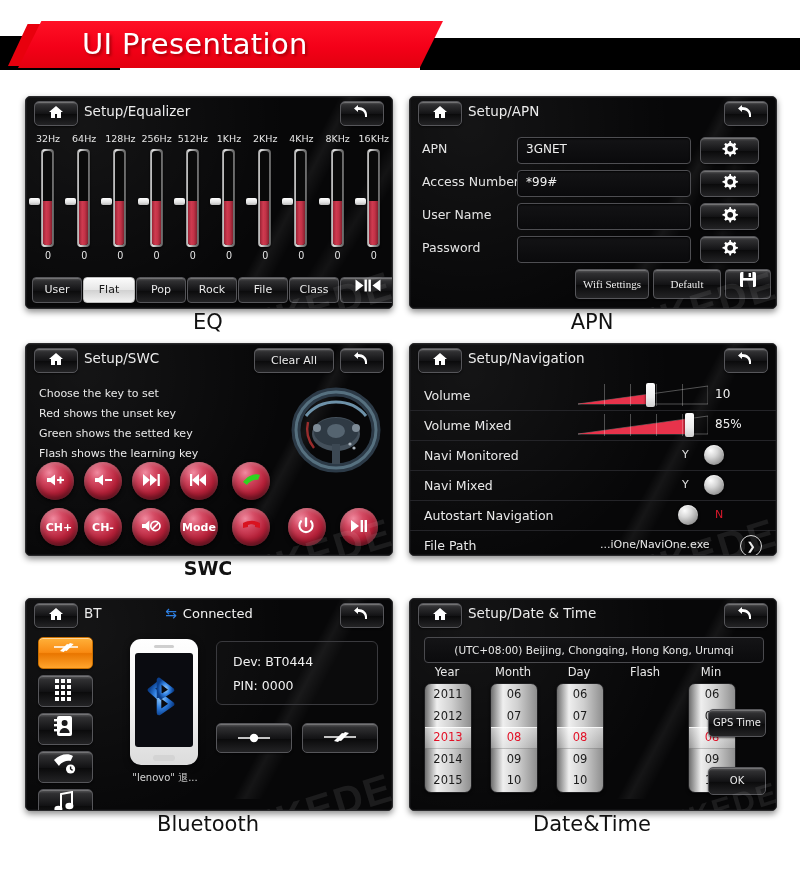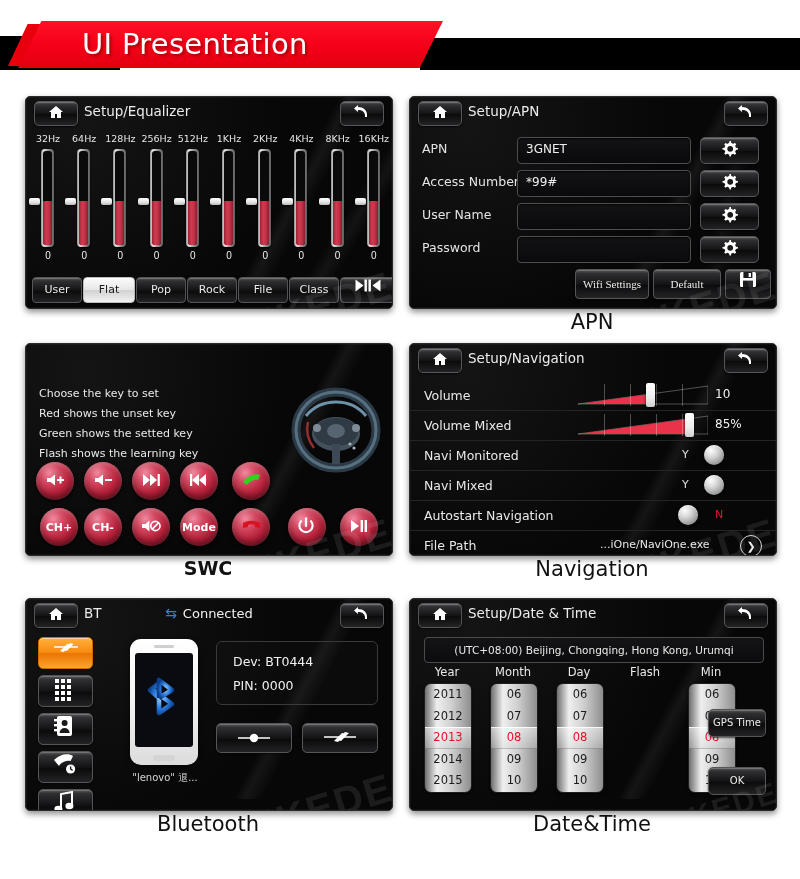--- a/index.html
+++ b/index.html
@@ -393,20 +393,21 @@
                 <path d="M2 2 L10 8 L2 14 Z" fill="#fff"></path>
                 <rect x="11" y="2" width="2.4" height="12" fill="#fff"></rect>
                 <rect x="15" y="2" width="2.4" height="12" fill="#fff"></rect>
                 <path d="M27 2 L19 8 L27 14 Z" fill="#fff"></path>
               </svg></span>
           </div>
         </div>
 
       <div class="watermark">MEKEDE</div>
     </div>
+    <div class="caption">EQ</div>
   </div>
 
   <div class="cell c1 r0">
     <div class="screen">
       <div class="swoosh sw1"></div>
       <div class="swoosh sw2"></div>
       <div class="swoosh sw4"></div>
 
       <div class="titlebar">
         <div class="btn3d home-btn">
@@ -492,20 +493,38 @@
       <div class="watermark">MEKEDE</div>
     </div>
     <div class="caption">APN</div>
   </div>
 
   <div class="cell c0 r1">
     <div class="screen">
       <div class="swoosh sw1"></div>
       <div class="swoosh sw2"></div>
 
+      <div class="titlebar">
+        <div class="btn3d home-btn">
+          <span class="home-ico">
+            <svg width="16" height="14" viewBox="0 0 16 14">
+                <path d="M8 1L1 7h2v6h4V9h2v4h4V7h2z" fill="#fff"></path>
+              </svg>
+          </span>
+        </div>
+        <div class="title-txt">Setup/SWC</div>
+        <div class="btn3d clearall">Clear All</div>
+        <div class="btn3d back-btn">
+          <span class="back-ico">
+            <svg width="18" height="15" viewBox="0 0 18 15">
+                <path d="M14 13 C15 6 10 3 5 3 L5 1 L1 4.5 L5 8 L5 5.8 C9 5.8 12.5 7.6 12 13 Z" fill="#fff"></path>
+              </svg>
+          </span>
+        </div>
+      </div>
 
       <div class="swc-lines" id="swc-lines">
           <div class="swc-line">Choose the key to set</div>
           <div class="swc-line">Red shows the unset key</div>
           <div class="swc-line">Green shows the setted key</div>
           <div class="swc-line">Flash shows the learning key</div>
         </div>
 
       <div class="wheel">
         <svg width="96" height="96" viewBox="0 0 96 96">
@@ -669,21 +688,20 @@
           </div>
           <div class="nav-row" style="top:186px">
             <div class="nav-label">File Path</div>
             <div class="nav-path">...iOne/NaviOne.exe</div>
             <div class="nav-arrow">❯</div>
           </div>
         </div>
 
       <div class="watermark">MEKEDE</div>
     </div>
-    <div class="caption">Navigation</div>
   </div>
 
   <div class="cell c0 r2">
     <div class="screen">
       <div class="swoosh sw1"></div>
       <div class="swoosh sw2"></div>
 
       <div class="titlebar">
         <div class="btn3d home-btn">
           <span class="home-ico">

